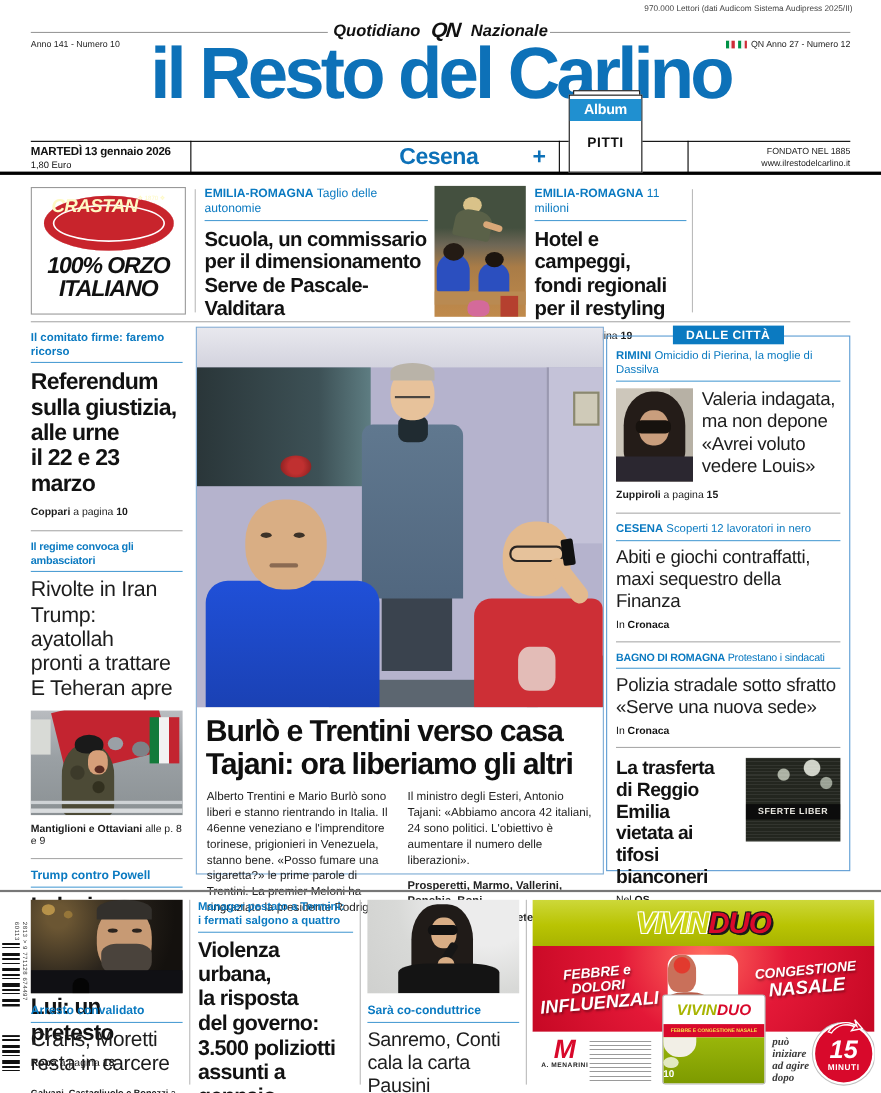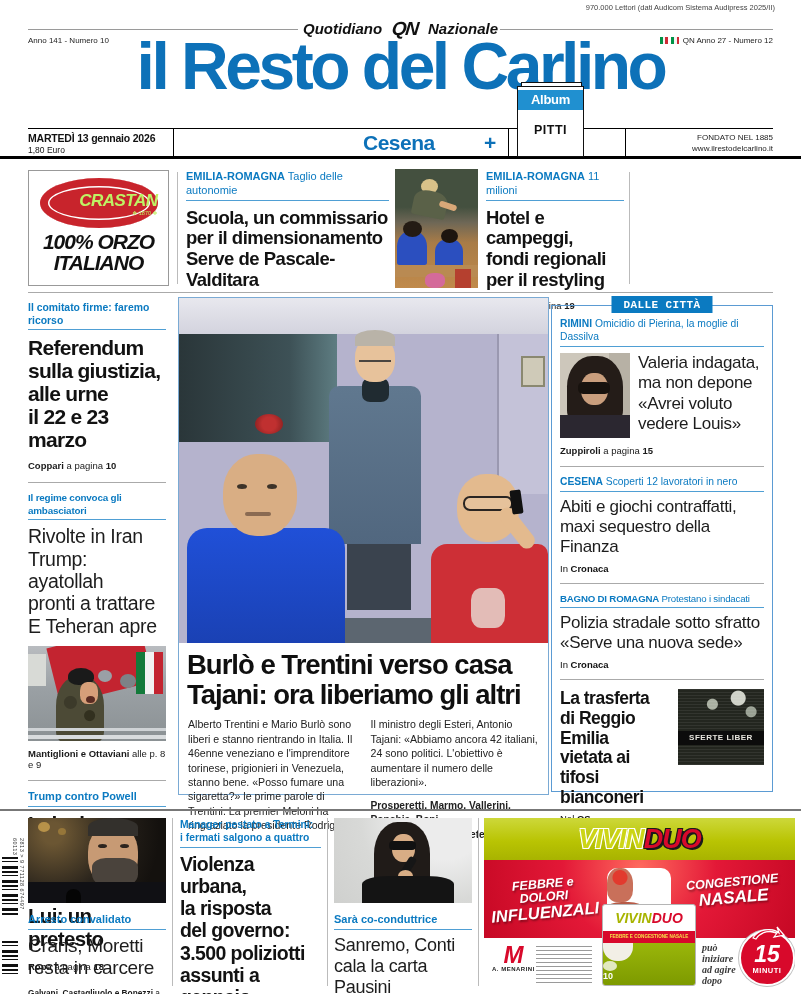--- a/index.html
+++ b/index.html
@@ -36,42 +36,42 @@
   .kicker{color:#0b7ac1;font-size:11px;line-height:1.25;padding-bottom:2px;border-bottom:1.5px solid #4f9fd4;}
   .kicker .ks{font-weight:bold;}
   .hl-b{font-weight:bold;color:#121212;letter-spacing:-0.5px;}
   .hl-l{font-weight:normal;color:#1d1d1d;letter-spacing:-0.3px;}
   .byline{font-size:9.5px;color:#1a1a1a;}
   .hdiv{height:1px;background:#aaa;}
   .vline{width:1px;background:#bbb;}
   
   .adbox{border:1px solid #999;box-sizing:border-box;background:#fff;}
   .crastan-oval{width:118px;height:50px;margin:7px auto 3px;background:#c8242c;border-radius:50%;
-    box-shadow:inset 0 0 0 8px #c8242c, inset 0 0 0 9.5px #fff;display:flex;flex-direction:column;
-    align-items:flex-end;justify-content:center;color:#bef264;}
+    box-shadow:inset 0 0 0 8px #c8242c, inset 0 0 0 9.5px #fff;display:flex;flex-direction:row;
+    align-items:flex-start;justify-content:center;color:#fef9c3;}
   .crastan-brand{font-style:italic;font-weight:bold;font-size:17px;letter-spacing:-0.5px;}
   .crastan-year{font-size:5.5px;margin-top:-1px;}
   .crastan-lines{font-style:italic;font-weight:bold;font-size:21px;line-height:1.02;text-align:center;letter-spacing:-1px;}
   .ristora-brand{color:#e30617;font-style:italic;font-weight:bold;font-size:35px;letter-spacing:-1.5px;text-align:center;margin-top:16px;line-height:1;}
   .ristora-sub{font-weight:bold;font-size:18px;letter-spacing:-0.8px;text-align:center;transform:scaleX(0.98);margin-top:3px;}
   
   .ph{position:relative;overflow:hidden;}
   .ph .a{position:absolute;}
   
   .main-block{left:178px;top:297px;width:371px;height:498px;border:1px solid #7aaad4;box-sizing:border-box;}
   .main-caption{right:6px;top:8px;width:132px;background:#fff;padding:5px 7px;font-size:8.3px;font-weight:bold;line-height:1.45;color:#222;}
   .main-headline{padding:7px 8px 3px;font-size:27.5px;font-weight:bold;letter-spacing:-1px;line-height:1.08;color:#0f0f0f;}
   .main-cols{display:flex;gap:14px;padding:5px 9px 0;font-size:10.6px;line-height:1.36;color:#222;}
   .main-cols>div{flex:1;}
   .authors{font-weight:bold;font-size:10.2px;margin-top:10px;}
   .byline2{font-size:10.2px;text-align:center;margin-top:1px;}
   
   .cities{left:551px;top:305px;width:222px;height:487px;border:1.5px solid #5b9bd3;box-sizing:border-box;padding:12px 8px 0;}
   .badge{top:-10px;left:50%;transform:translateX(-50%);background:#0b7ac1;color:#fff;font-weight:bold;
-         font-size:11px;padding:2.5px 12px;letter-spacing:0.4px;white-space:nowrap;font-family:Liberation Mono, monospace;}
+         font-size:11px;padding:2.5px 12px;letter-spacing:0.4px;white-space:nowrap;}
   .c-kicker{font-size:10.3px;}
   .c-hl{font-size:17px;line-height:1.2;}
   .c-row{display:flex;gap:8px;margin-top:6px;}
   .c-ref{font-size:9.5px;margin-top:5px;}
   
   .bk2{font-size:10.3px;line-height:1.3;}
   
   .vivin{left:484px;top:818px;width:311px;height:172px;overflow:hidden;}
   .vv-top{height:42px;background:linear-gradient(180deg,#cdd83a 0%,#b9c403 55%,#a8b300 100%);position:relative;text-align:center;}
   .vv-brand{font-style:italic;font-weight:bold;font-size:27px;letter-spacing:-1px;line-height:42px;}

